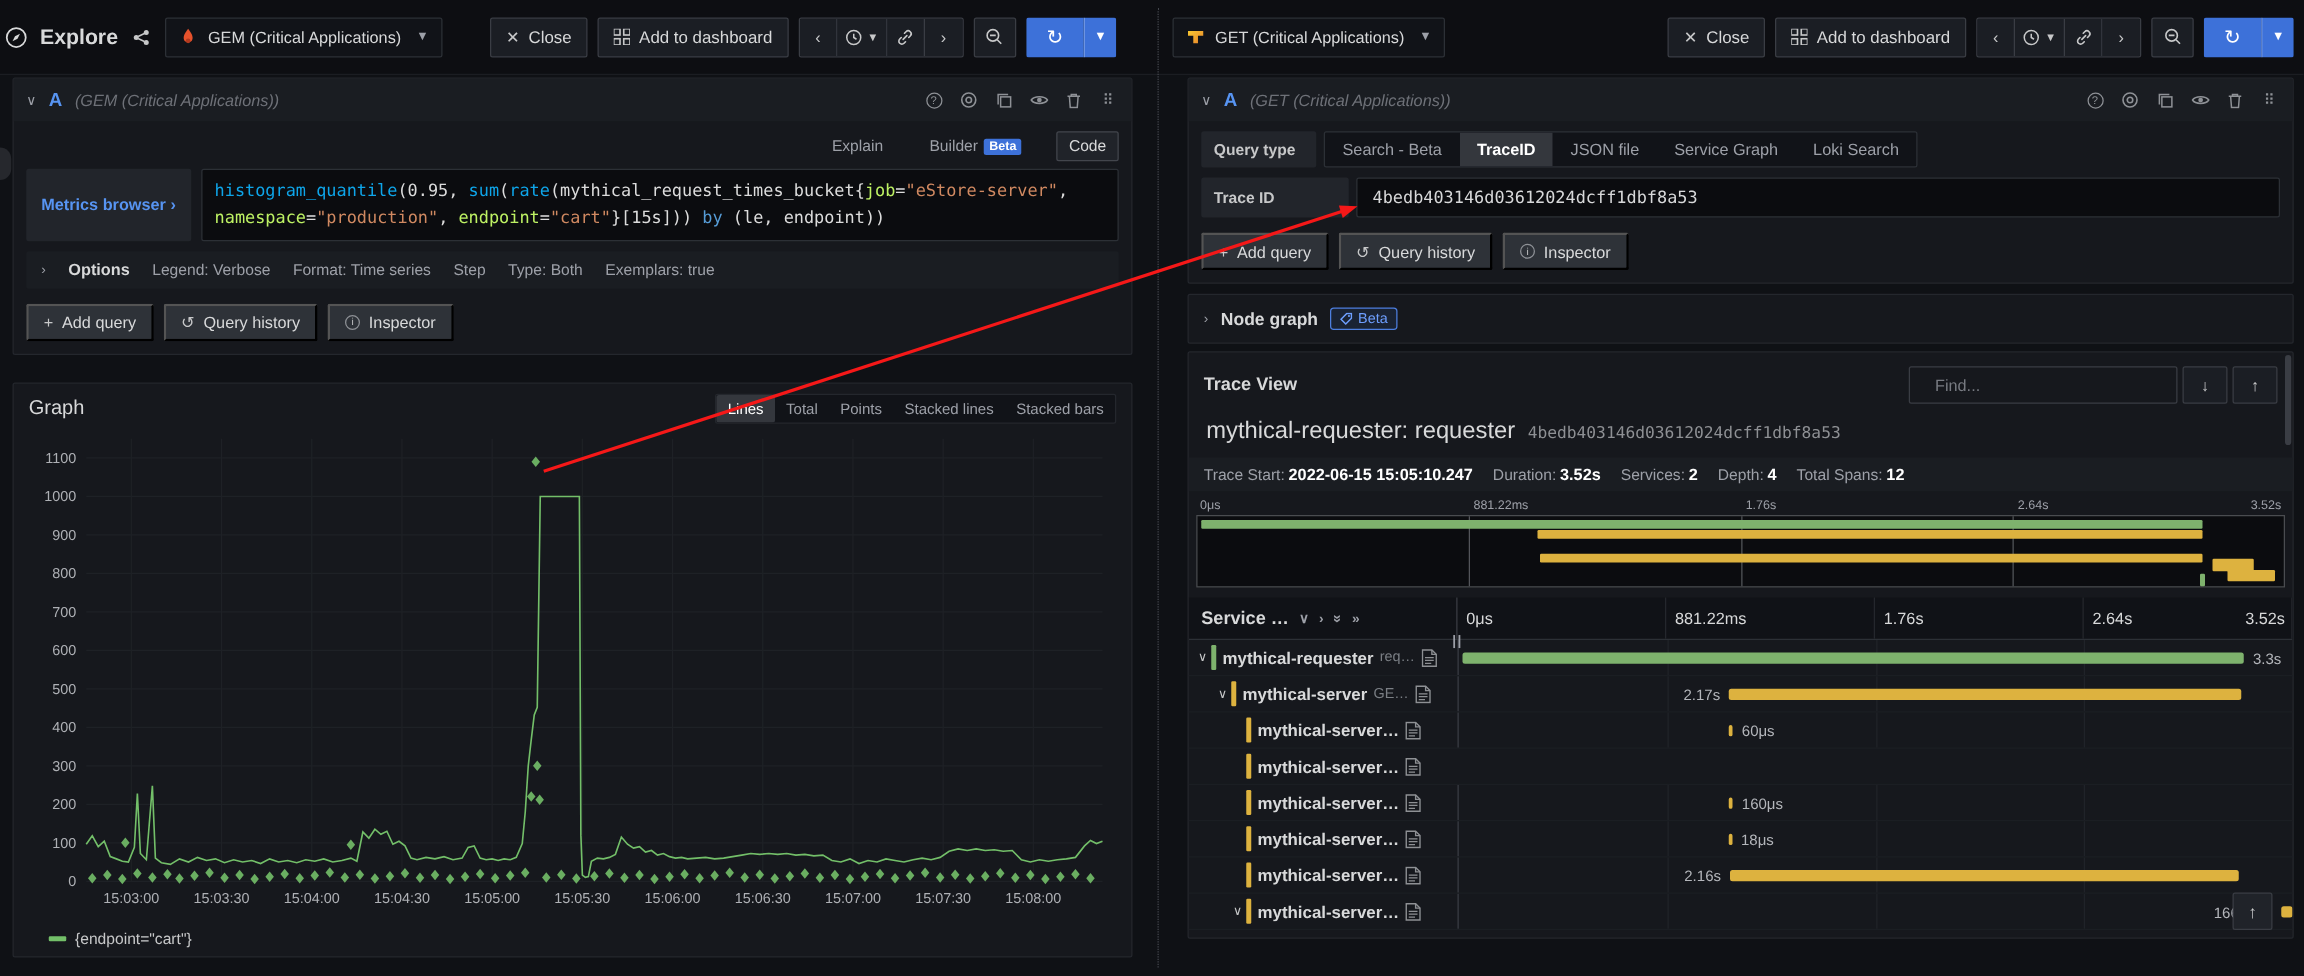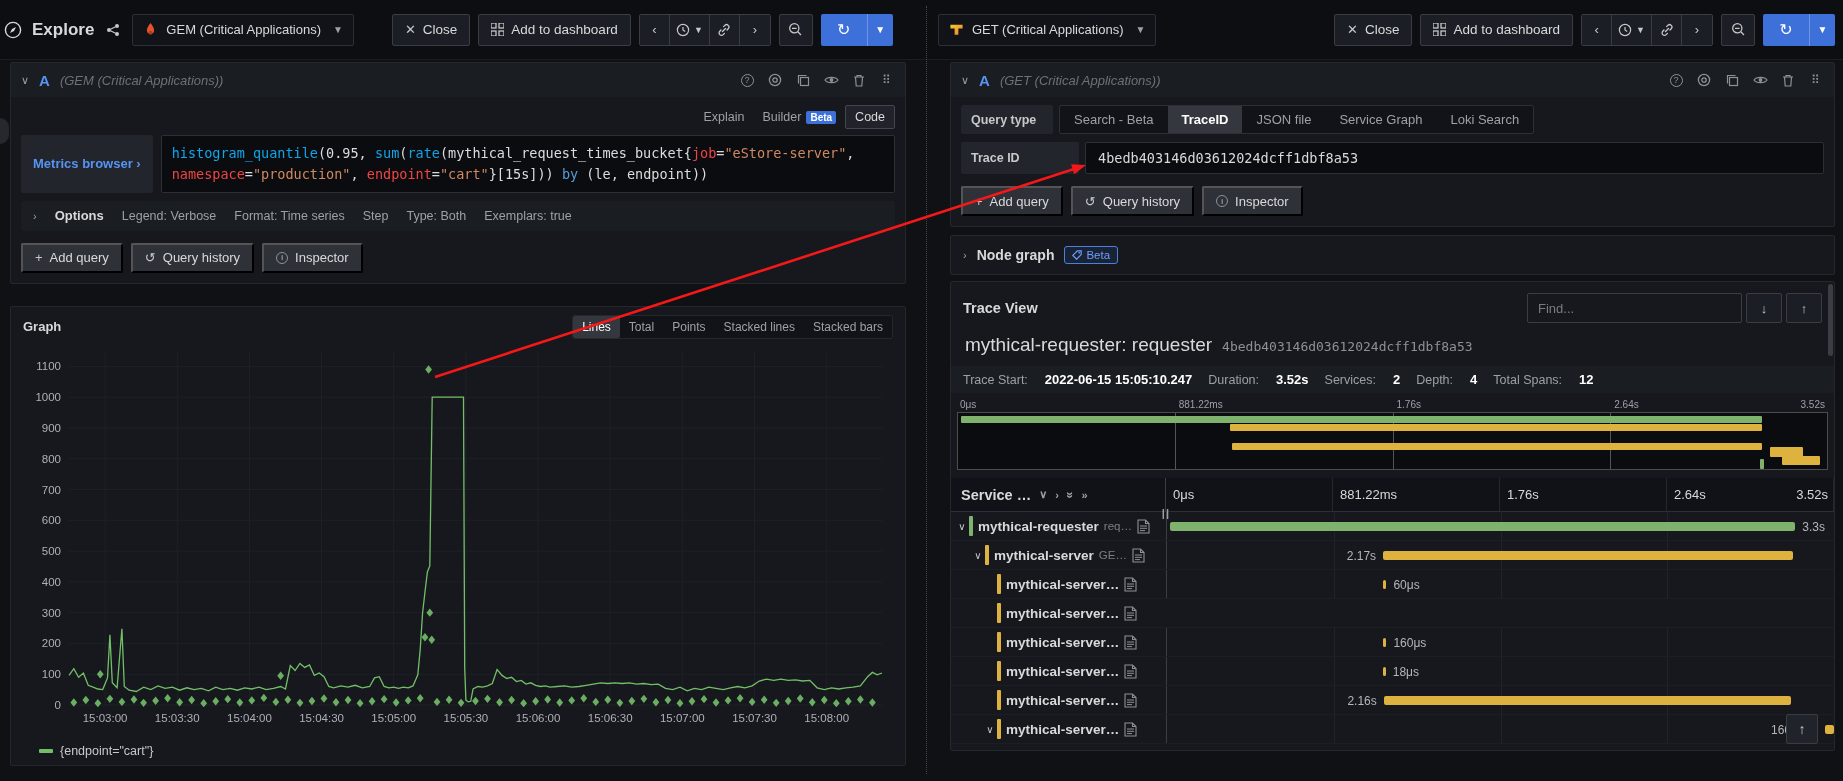--- a/index.html
+++ b/index.html
@@ -38,39 +38,39 @@
   .pane.right{left:950px;width:885px}
   .panel{background:var(--panel);border:1px solid #24272d;border-radius:2px}
   .qrowhead{display:flex;align-items:center;height:34px;padding:0 10px;background:#1a1d22;gap:10px}
   .qrowhead .chev{color:var(--dim);font-size:11px;cursor:pointer}
   .refid{color:var(--blue);font-weight:700;font-size:15px}
   .dshint{color:#6e7178;font-style:italic;font-size:13px}
   .rowicons{margin-left:auto;display:flex;align-items:center;gap:12px;color:#8e9196}
   .rowicons .ric{cursor:pointer;display:inline-flex;align-items:center;justify-content:center;width:16px;height:16px}
   .circle-g{width:13px;height:13px;border:1px solid #8e9196;border-radius:50%;display:inline-flex;align-items:center;justify-content:center;font-size:9px}
   .qbody{padding:8px 10px 10px}
-  .edittabs{display:flex;justify-content:flex-end;align-items:center;gap:0;margin-bottom:6px}
+  .edittabs{display:flex;justify-content:flex-end;align-items:center;gap:19px;margin-bottom:6px}
   .etab{padding:4px 9px;color:var(--dim);border-radius:2px;cursor:pointer;display:flex;align-items:center;gap:5px;font-size:12.5px}
   .etab.sel{background:#202329;border:1px solid #43464d;color:var(--text)}
   .chip-beta{background:var(--accent);color:#fff;font-size:10px;font-weight:700;padding:1px 4px;border-radius:2px}
   .editor{display:flex;gap:8px}
   .mbrowser{align-self:stretch;display:flex;align-items:center;background:#22252b;border-radius:2px;padding:0 12px;color:var(--blue);font-weight:600;font-size:13px;cursor:pointer;white-space:nowrap}
   .codebox{flex:1;background:#0b0c0f;border:1px solid var(--border);border-radius:2px;padding:7px 10px;font-size:13.5px;line-height:1.55}
-  .tk-fn{color:#0ea5e9}.tk-pl{color:#dcdcdc}.tk-key{color:#ef4444}.tk-str{color:#d08961}.tk-kw{color:#569cd6}
+  .tk-fn{color:#0ea5e9}.tk-pl{color:#dcdcdc}.tk-key{color:#bef264}.tk-str{color:#d08961}.tk-kw{color:#569cd6}
   .optsrow{margin-top:8px;background:#1a1d22;border-radius:2px;height:30px;display:flex;align-items:center;gap:18px;padding:0 12px}
   .optsrow .ochev{color:var(--dim);font-size:11px}
   .optsrow .otitle{font-weight:700;color:var(--text)}
   .optsrow .oitem{color:var(--dim);font-size:12.5px}
   .btnrow{margin-top:12px;display:flex;gap:8px}
   .gbutton{display:inline-flex;align-items:center;gap:7px;height:30px;padding:0 12px;background:#2e3238;border-radius:2px;color:var(--text);font-size:13px;cursor:pointer}
   .gbutton .gic{color:#c7c8c9;display:inline-flex}
   
   .graphpanel{margin-top:22px;height:460px;position:relative}
   .gphead{display:flex;align-items:center;justify-content:space-between;padding:8px 12px 2px}
-  .gptitle{font-size:13px;font-weight:700}
+  .gptitle{font-size:16px;font-weight:400}
   .modes{display:flex;border:1px solid #24272d;background:#111318;border-radius:2px;overflow:hidden}
   .mode{padding:4px 9px;color:var(--dim);font-size:12px;cursor:pointer;white-space:nowrap}
   .mode.sel{background:#34373d;color:#fff;border-radius:2px}
   .chartwrap{padding:2px 8px 0}
   .legendrow{display:flex;align-items:center;gap:7px;padding:0 8px 0 28px;color:#c7c8c9;font-size:12.5px}
   .lswatch{width:14px;height:4px;background:var(--green);border-radius:1px}
   
   .formrow{display:flex;gap:6px;margin-bottom:8px}
   .flabel{background:#22252b;border-radius:2px;display:flex;align-items:center;padding:0 10px;color:#c7c8c9;font-weight:600;font-size:12.5px;white-space:nowrap}
   .qtypes{display:flex;align-items:center;border:1px solid var(--border);background:#111318;border-radius:2px;overflow:hidden}
@@ -78,28 +78,28 @@
   .qtype.sel{background:#34373d;color:#fff;font-weight:600}
   .tinput{flex:1;height:32px;background:#0b0c0f;border:1px solid var(--border);border-radius:2px;color:var(--text);padding:0 12px;font-size:13.5px;outline:none}
   .ngraphpanel{margin-top:8px;height:40px;display:flex;align-items:center;gap:10px;padding:0 12px}
   .ngtitle{font-weight:600;font-size:14px}
   .badge-out{display:inline-flex;align-items:center;gap:4px;border:1px solid #4d7fe0;color:#6e9fff;border-radius:3px;padding:2px 7px;font-size:11.5px;background:rgba(61,113,217,.12)}
   
   .tracepanel{margin-top:6px;height:470px;position:relative;overflow:hidden;padding:10px 0 0}
   .tvtitlerow{display:flex;align-items:center;padding:0 12px;height:32px}
   .tvtitle{font-size:14.5px;font-weight:600}
   .findwrap{margin-left:auto;display:flex;gap:4px;align-items:center}
-  .findinput{width:215px;height:30px;background:transparent;border:1px solid var(--border2);border-radius:2px;color:var(--text);padding:0 10px;font-size:13px;outline:none}
+  .findinput{width:215px;height:30px;background:transparent;border:1px solid var(--border2);border-radius:2px;color:var(--text);padding:0 20px;font-size:13px;outline:none}
   .findinput::placeholder{color:#787b82}
   .fbtn{width:36px;height:30px;border:1px solid var(--border2);border-radius:2px;background:#1b1e24;color:#c7c8c9;display:flex;align-items:center;justify-content:center;cursor:pointer}
   .ttitlerow{display:flex;align-items:baseline;gap:10px;padding:10px 14px 8px}
   .ttname{font-size:19px;font-weight:500;color:var(--text)}
   .ttid{font-size:13px;color:#8e9094}
   .metabar{background:#1a1d22;display:flex;align-items:center;gap:16px;padding:0 12px;height:27px;margin:2px 0 6px}
-  .mitem{display:flex;gap:17px;align-items:center}
+  .mitem{display:flex;gap:3px;align-items:center}
   .mlabel{color:var(--dim);font-size:12.5px}
   .mvalue{color:#fff;font-weight:700;font-size:13px}
   .tickrow{position:relative;height:13px;margin:0 6px;font-size:10px;color:var(--dim)}
   .tickrow span{position:absolute;top:0}
   .minimap{position:relative;height:58px;margin:0 6px;background:#0b0c0f;border:1px solid #4a4c50}
   .mm-grid{position:absolute;top:0;bottom:0;width:1px;background:#53555a}
   .mm-bar{position:absolute;border-radius:1px}
   
   .spanhead{display:flex;height:34px;margin-top:8px;background:#101217;border-bottom:1px solid var(--border);align-items:stretch}
   .sh-name{width:215px;display:flex;align-items:center;gap:8px;padding:0 6px 0 10px;font-size:14.5px;font-weight:600;border-right:1px solid var(--border2);position:relative}

